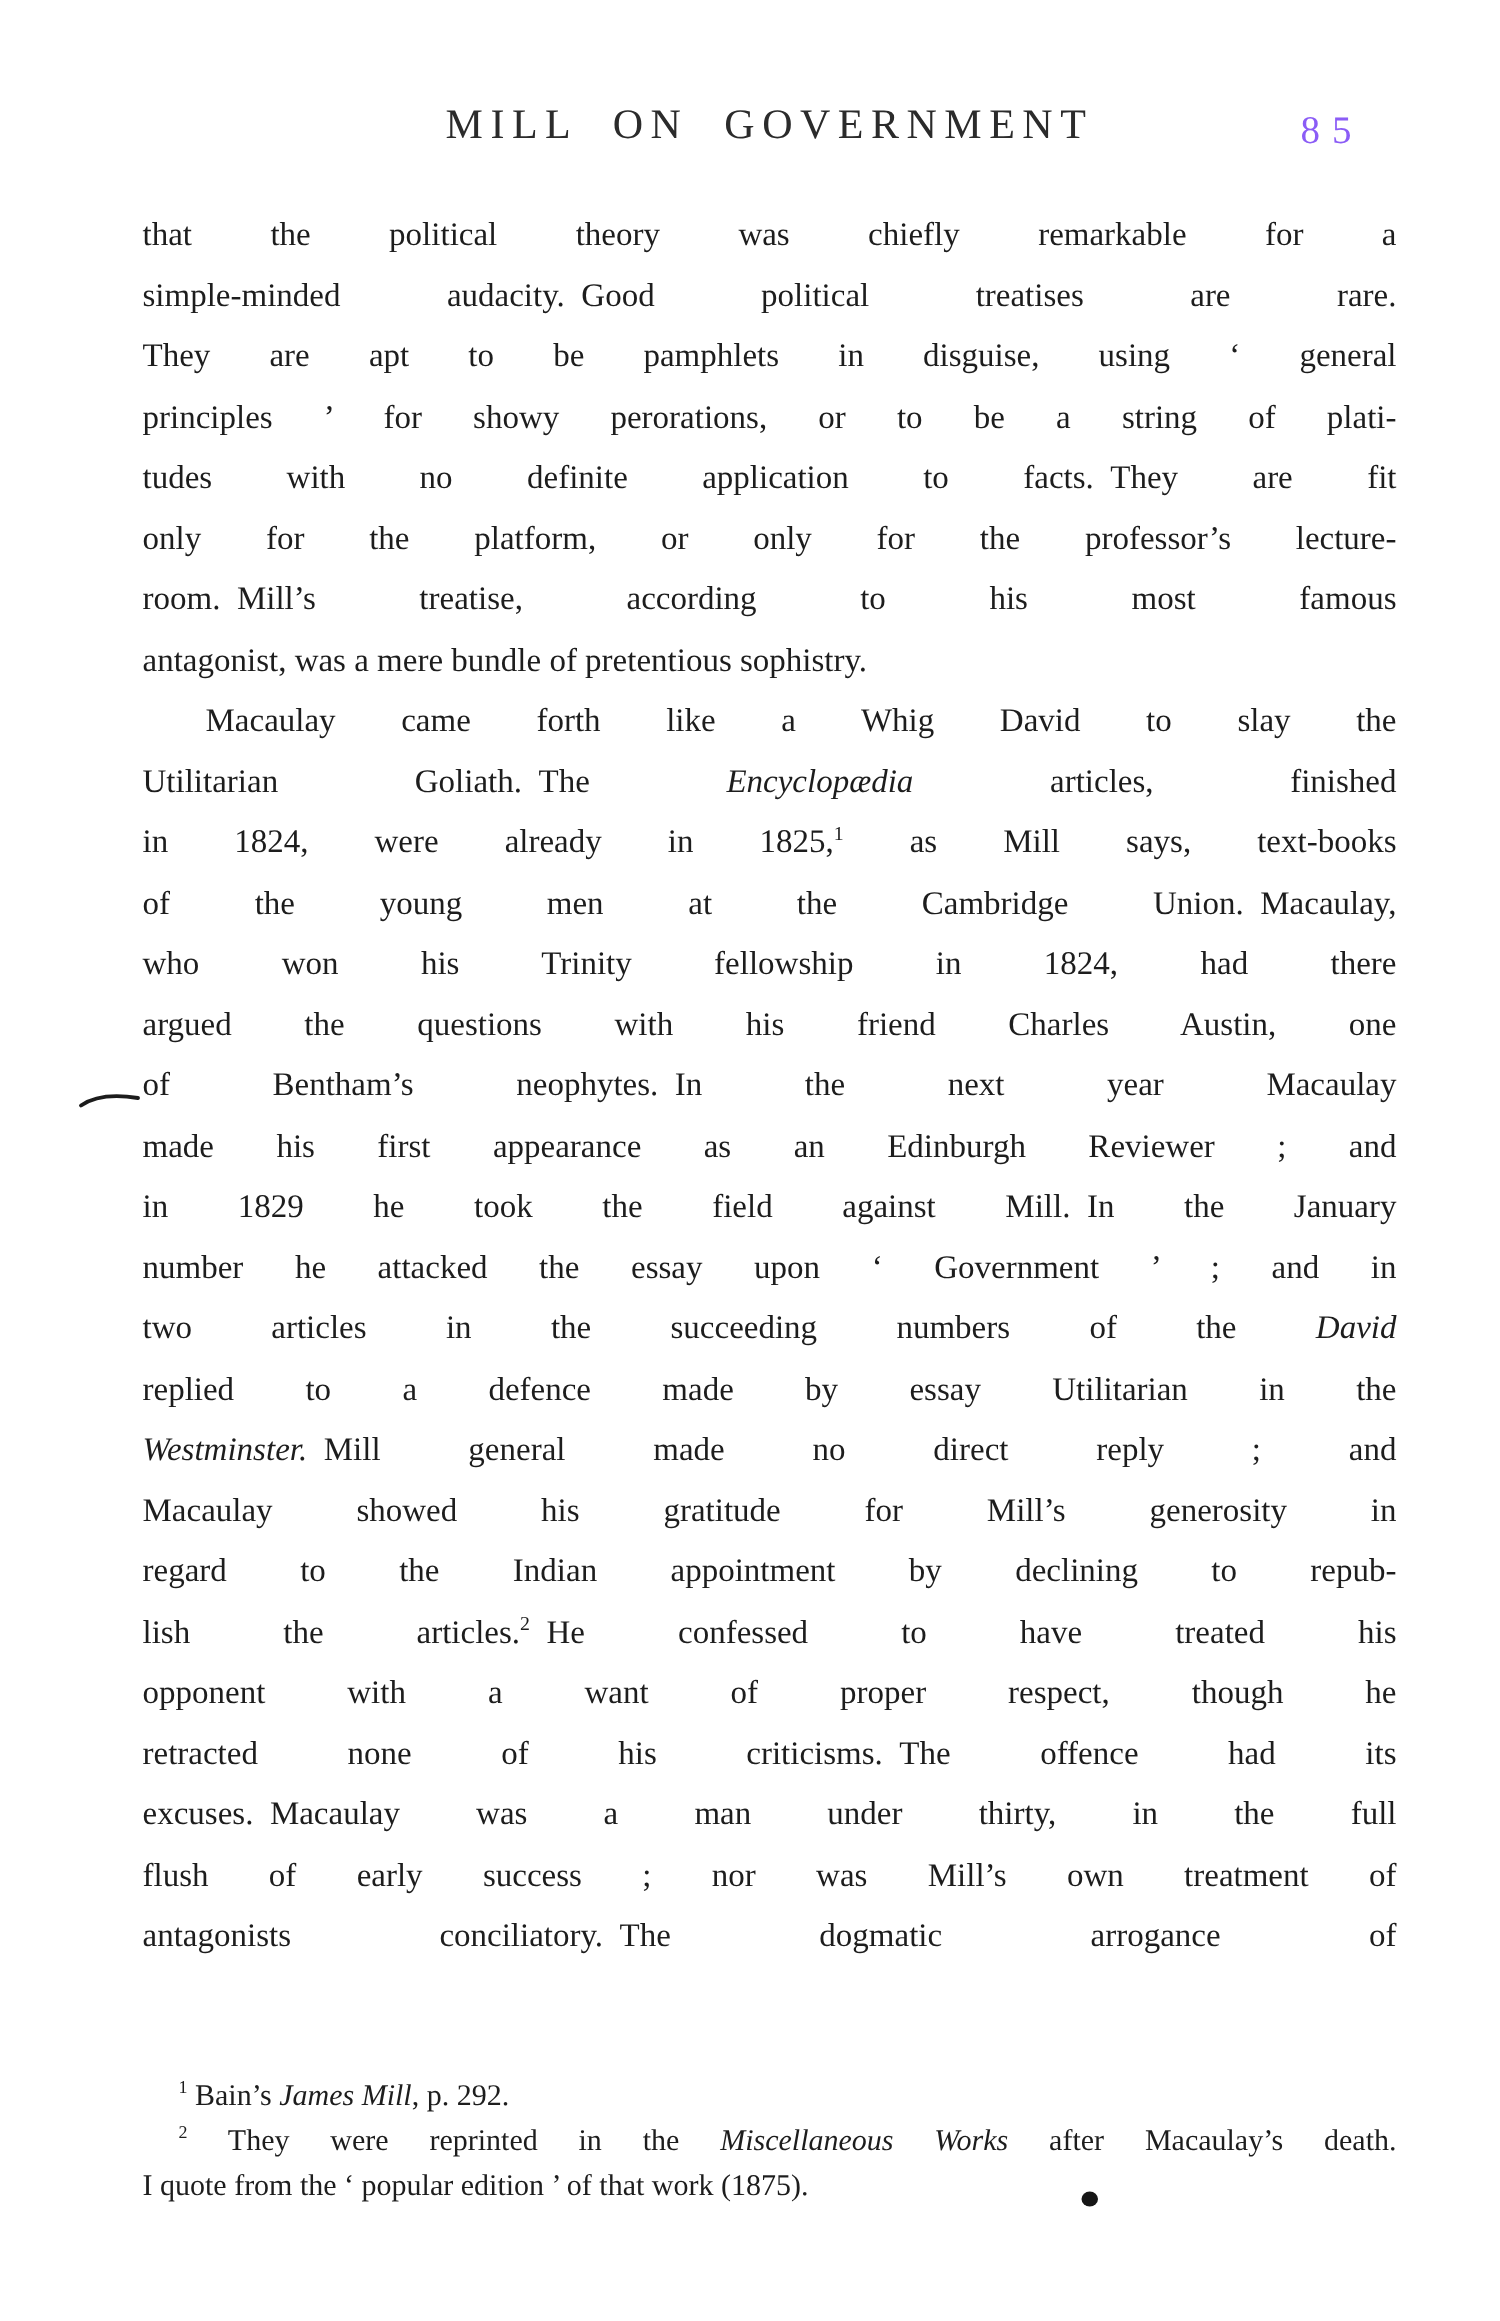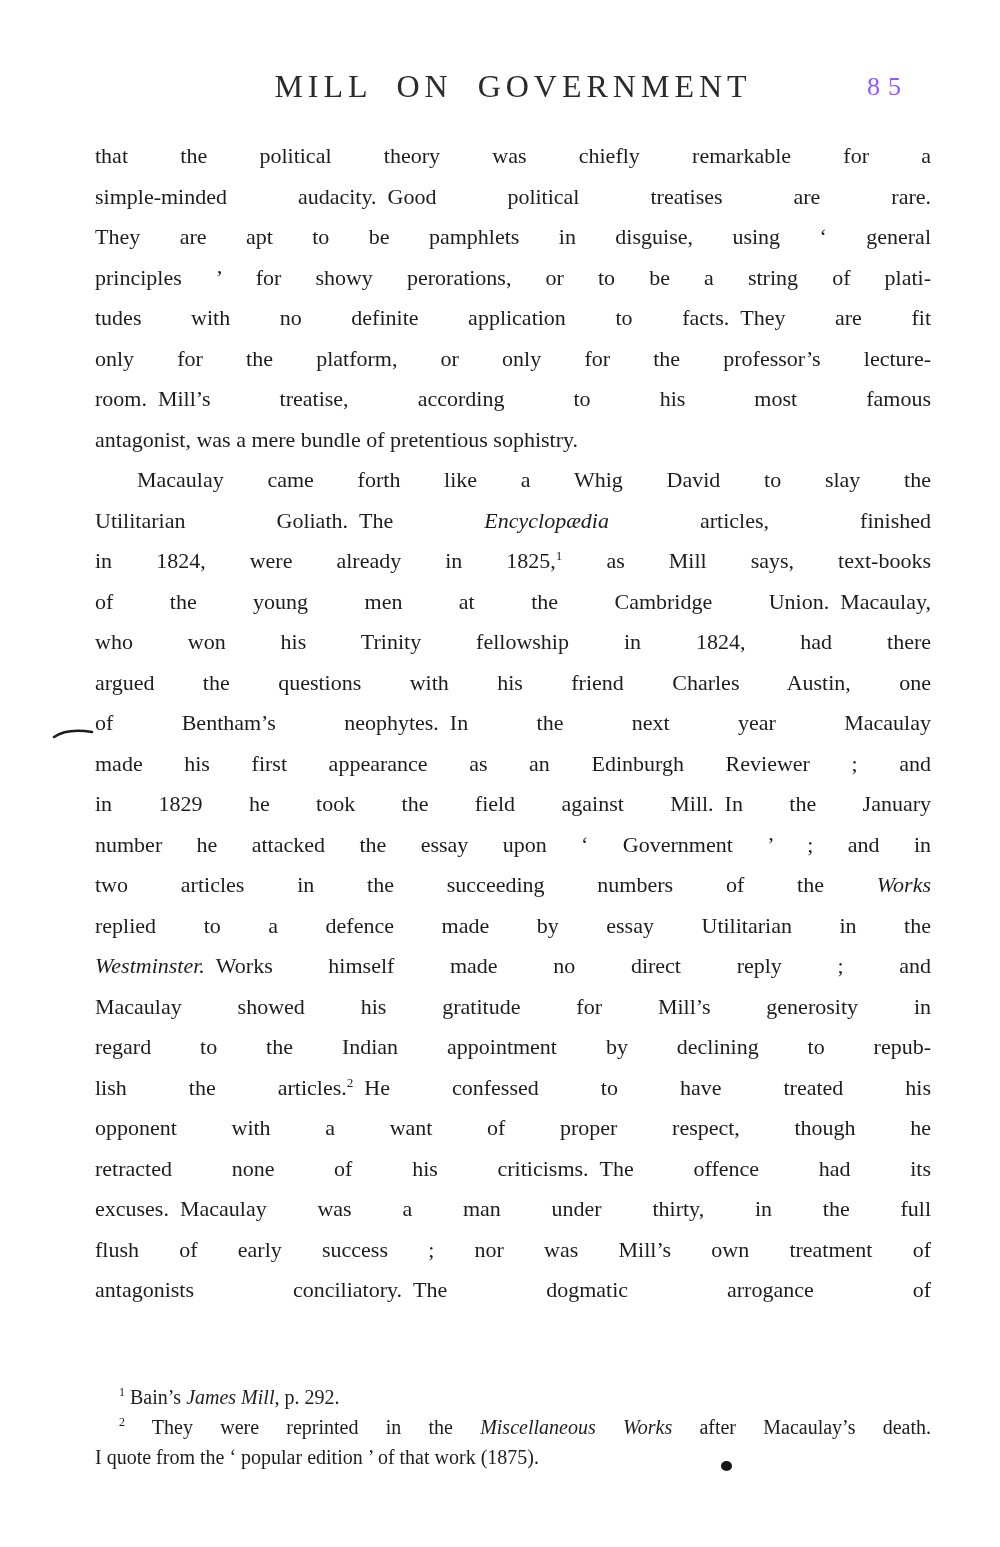--- a/index.html
+++ b/index.html
@@ -22,21 +22,21 @@
     top: 0;
     width: 836px;
     height: 100%;
   }
   .header-title {
     position: absolute;
     top: 68px;
     left: 0;
     width: 100%;
     text-align: center;
-    font-size: 32px;
+    font-size: 28px;
     letter-spacing: 5px;
     word-spacing: 12px;
     color: #2b2b2b;
     white-space: nowrap;
   }
   .page-number {
     position: absolute;
     top: 72px;
     right: 22px;
     font-size: 26px;
@@ -136,23 +136,23 @@
           <div class="line ind"><span>Macaulay came forth like a Whig David to slay the</span></div>
           <div class="line"><span>Utilitarian Goliath. The </span><span class="it">Encyclopædia</span><span> articles, finished</span></div>
           <div class="line"><span>in 1824, were already in 1825,</span><span class="sup">1</span><span> as Mill says, text-books</span></div>
           <div class="line"><span>of the young men at the Cambridge Union. Macaulay,</span></div>
           <div class="line"><span>who won his Trinity fellowship in 1824, had there</span></div>
           <div class="line"><span>argued the questions with his friend Charles Austin, one</span></div>
           <div class="line"><span>of Bentham’s neophytes. In the next year Macaulay</span></div>
           <div class="line"><span>made his first appearance as an Edinburgh Reviewer ; and</span></div>
           <div class="line"><span>in 1829 he took the field against Mill. In the January</span></div>
           <div class="line"><span>number he attacked the essay upon ‘ Government ’ ; and in</span></div>
-          <div class="line"><span>two articles in the succeeding numbers of the </span><span class="it">Works</span></div>
+          <div class="line"><span>two articles in the succeeding numbers of the </span><span class="it">David</span></div>
           <div class="line"><span>replied to a defence made by essay Utilitarian in the</span></div>
-          <div class="line"><span class="it">Westminster.</span><span> Works himself made no direct reply ; and</span></div>
+          <div class="line"><span class="it">Westminster.</span><span> Mill general made no direct reply ; and</span></div>
           <div class="line"><span>Macaulay showed his gratitude for Mill’s generosity in</span></div>
           <div class="line"><span>regard to the Indian appointment by declining to repub-</span></div>
           <div class="line"><span>lish the articles.</span><span class="sup">2</span><span> He confessed to have treated his</span></div>
           <div class="line"><span>opponent with a want of proper respect, though he</span></div>
           <div class="line"><span>retracted none of his criticisms. The offence had its</span></div>
           <div class="line"><span>excuses. Macaulay was a man under thirty, in the full</span></div>
           <div class="line"><span>flush of early success ; nor was Mill’s own treatment of</span></div>
           <div class="line"><span>antagonists conciliatory. The dogmatic arrogance of</span></div>
         </div>
       </div>

